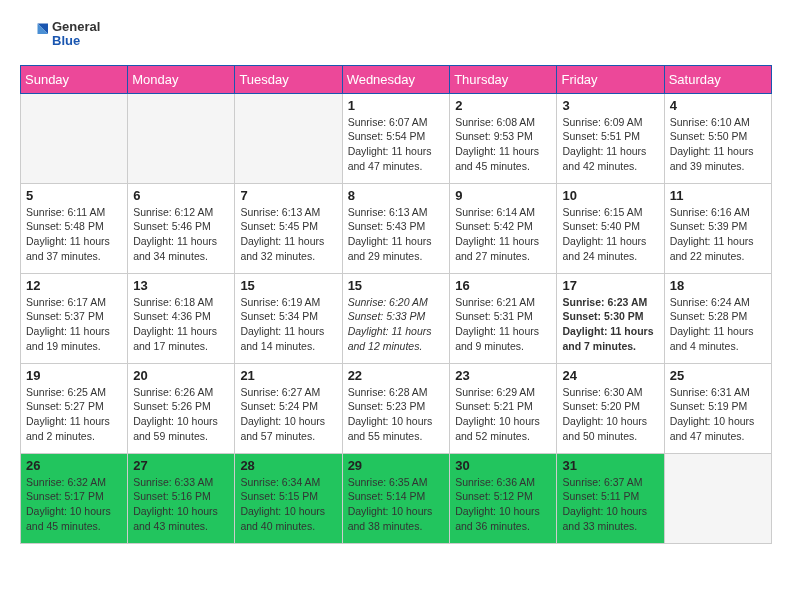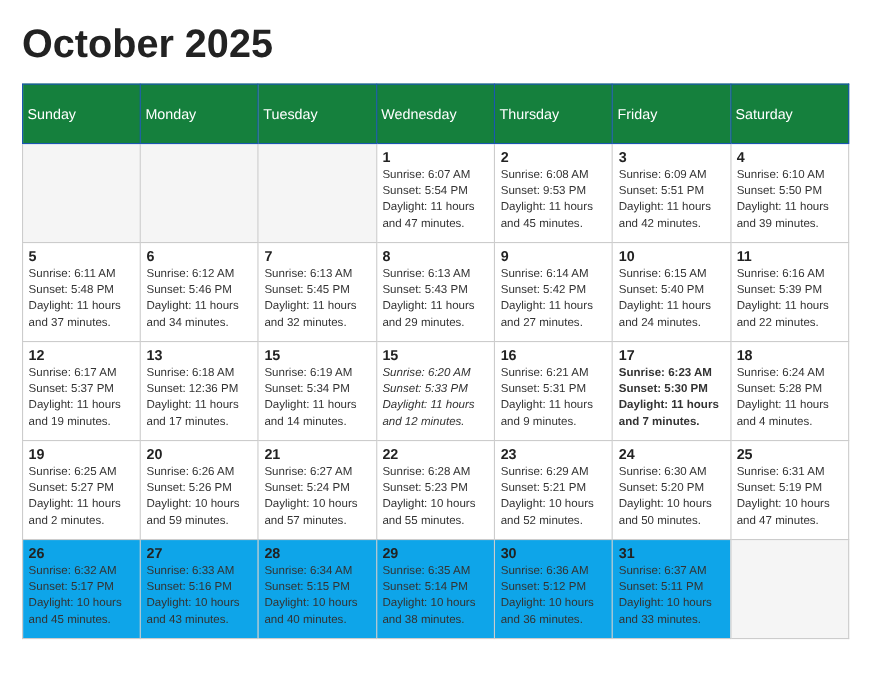--- a/index.html
+++ b/index.html
@@ -46,24 +46,24 @@
     .location {
       font-size: 16px;
       color: #444;
     }
     .calendar {
       width: 100%;
       border-collapse: collapse;
       border: 1px solid #ccc;
     }
     .calendar th {
-      background: #15803d;
+      background: #ec4899;
       color: #fff;
       font-size: 13px;
-      padding: 19px 4px;
+      padding: 6px 4px;
       text-align: left;
       border: 1px solid #1a56b0;
       font-weight: normal;
     }
     .calendar td {
       border: 1px solid #ccc;
       vertical-align: top;
       padding: 4px 5px;
       width: 108px;
       height: 90px;
@@ -77,29 +77,38 @@
       font-weight: bold;
       color: #222;
       margin-bottom: 2px;
     }
     .day-info {
       font-size: 10.5px;
       color: #333;
       line-height: 1.4;
     }
     .last-row td {
-      background: #0ea5e9;
+      background: #22c55e;
     }
   </style>
 </head>
 <body>
 
 <div class="header">
+  <div class="logo">
+    <svg class="logo-icon" viewBox="0 0 32 32">
+      <polygon points="20,4 32,4 32,16" fill="#1a56b0"></polygon>
+      <polygon points="20,4 32,16 20,16" fill="#4a8fd4"></polygon>
+    </svg>
+    <div class="logo-text">
+      <span class="general">General</span>
+      <span class="blue">Blue</span>
+    </div>
+  </div>
   <div class="title-block">
-    <div class="month-title">October 2025</div>
   </div>
 </div>
 
 <table class="calendar">
   <thead>
     <tr>
     <th>Sunday</th>
         <th>Monday</th>
         <th>Tuesday</th>
         <th>Wednesday</th>
@@ -185,21 +194,21 @@
       <tr>
         <td>
           <div class="day-number">12</div>
           <div class="day-info" style="white-space: pre-line;">Sunrise: 6:17 AM
 Sunset: 5:37 PM
 Daylight: 11 hours and 19 minutes.</div>
         </td>
         <td>
           <div class="day-number">13</div>
           <div class="day-info" style="white-space: pre-line;">Sunrise: 6:18 AM
-Sunset: 12:36 PM
+Sunset: 4:36 PM
 Daylight: 11 hours and 17 minutes.</div>
         </td>
         <td>
           <div class="day-number">15</div>
           <div class="day-info" style="white-space: pre-line;">Sunrise: 6:19 AM
 Sunset: 5:34 PM
 Daylight: 11 hours and 14 minutes.</div>
         </td>
         <td>
           <div class="day-number">15</div>

